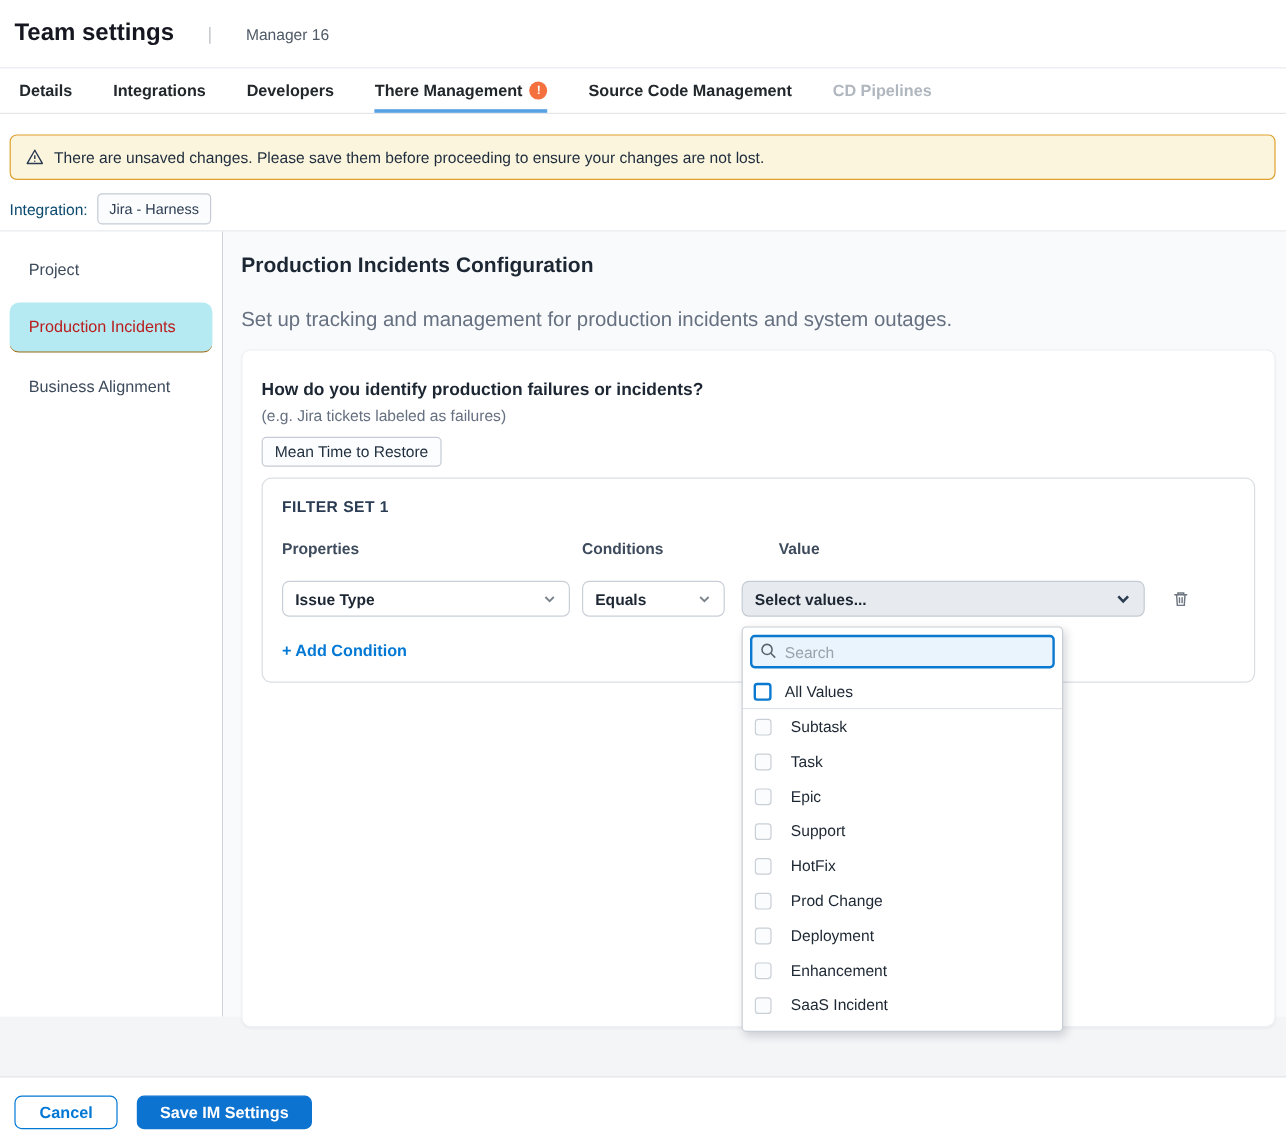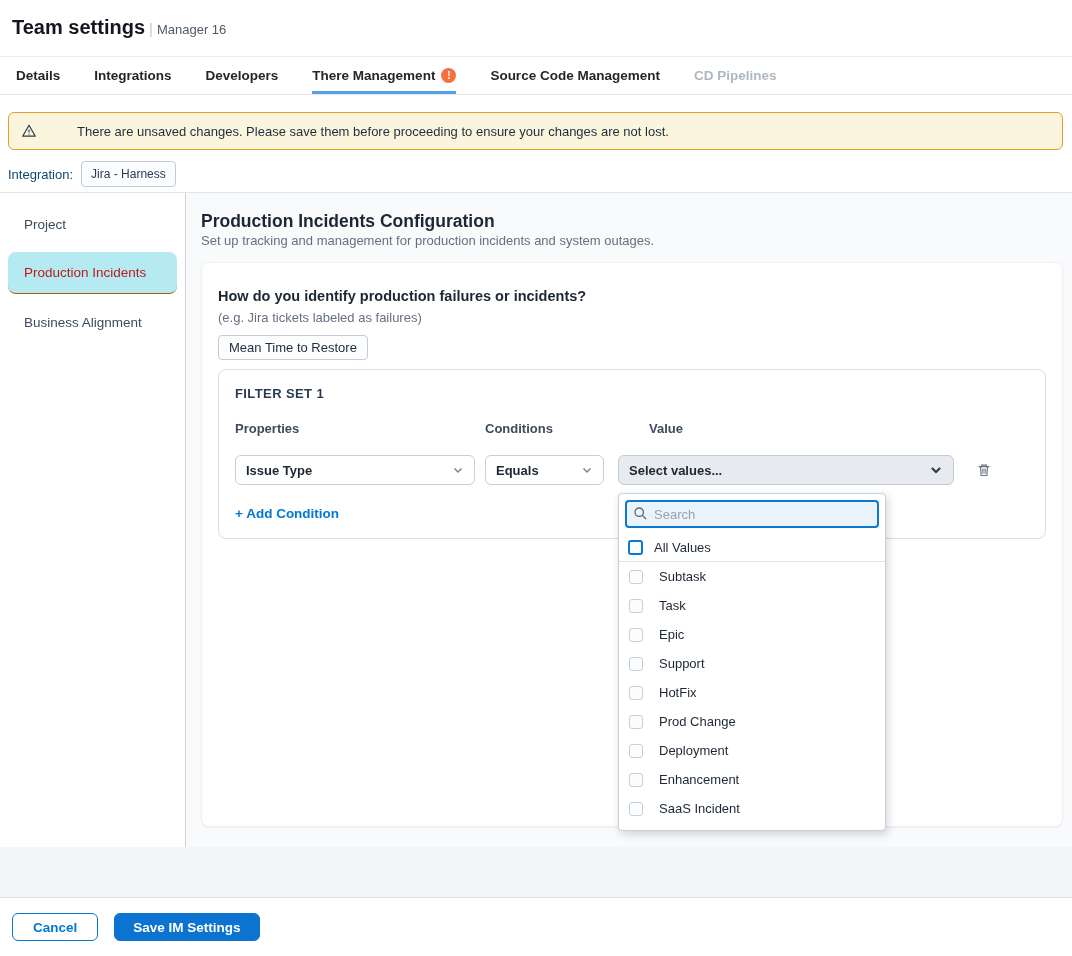--- a/index.html
+++ b/index.html
@@ -1,51 +1,51 @@
 <!DOCTYPE html>
 <html><head>
 <meta charset="utf-8">
 <style>
   * { box-sizing: border-box; margin: 0; padding: 0; }
   html,body { background:#fff; }
   body { font-family: "Liberation Sans", sans-serif; color:#1d2733; }
   .page { position:relative; width:1072px; height:956px; background:#fff; overflow:hidden; }
 
   
-  .hdr { height:57px; padding:16px 12px 0; border-bottom:1px solid #ececf0; display:flex; align-items:baseline; gap:4px; }
+  .hdr { height:57px; padding:16px 12px 0; border-bottom:1px solid #ececf0; display:flex; align-items:baseline; gap:28px; }
   .hdr-title { font-size:20px; font-weight:bold; color:#161621; }
   .hdr-sep { color:#c3c8ce; font-size:15px; }
   .hdr-sub { font-size:13px; color:#4f5a66; }
 
   
   .tabs { height:38px; display:flex; align-items:stretch; gap:34px; padding:0 16px; border-bottom:1px solid #e4e7ea; }
   .tab { display:flex; align-items:center; gap:6px; font-size:13.5px; font-weight:600; color:#22272b; cursor:pointer; position:relative; }
   .tab.active { border-bottom:3px solid #56a0e4; padding-top:3px; }
   .tab.disabled { color:#b0b7bf; cursor:default; }
   .tab-badge { width:15px; height:15px; border-radius:50%; background:#f4713f; color:#fff; font-size:10px; font-weight:bold; display:flex; align-items:center; justify-content:center; }
 
   
   .banner { margin:17px 9px 0 8px; height:38px; background:#fcf5de; border:1px solid #dfa02e; border-radius:6px; display:flex; align-items:center; gap:8px; padding:0 12px; }
-  .banner-text { font-size:13px; color:#1e2d3d;margin-left:32px; }
+  .banner-text { font-size:13px; color:#1e2d3d; }
 
   
   .integration { margin:11px 0 0 8px; height:26px; display:flex; align-items:center; gap:8px; }
   .integration-label { font-size:13px; color:#0c4a6e; }
   .chip { font-size:12px; color:#2a3b52; border:1px solid #c4cbd4; background:#fbfcfd; border-radius:4px; padding:5px 9px; }
   .hr { margin-top:5px; border-bottom:1px solid #e1e4e8; }
 
   
   .layout { display:flex; height:654px; }
   .sidebar { width:186px; border-right:1px solid #cfd4da; padding:10px 8px 0 8px; background:#fff; flex:none; }
   .nav-item { height:42px; display:flex; align-items:center; padding-left:16px; font-size:13.5px; color:#3d4b5c; border-radius:8px; margin-bottom:7px; cursor:pointer; }
   .nav-item.active { background:#b5eaf2; border-bottom:1px solid #a16207; color:#b91c1c; }
 
   .content { flex:1; background:#f8fafc; padding:18px 9px 0 15px; }
   .page-h1 { font-size:17.5px; font-weight:bold; color:#1d2733; }
-  .page-sub { margin-top:1px; font-size:13px; color:#667080; }
+  .page-sub { margin-top:25px; font-size:17px; color:#667080; }
 
   
   .card { margin-top:14px; height:565px; background:#fff; border:1px solid #eef1f4; border-radius:8px; box-shadow:0 1px 2px rgba(20,30,50,.04); padding:25px 16px 16px; }
   .question { font-size:14.5px; font-weight:bold; color:#1d2733; }
   .hint { margin-top:6px; font-size:13px; color:#667080; }
   .metric-chip { display:inline-block; margin-top:10px; font-size:13px; color:#1e2d3d; border:1px solid #c4cbd4; background:#fcfdfe; border-radius:4px; padding:4px 10px; }
 
   
   .filter-set { margin-top:9px; border:1px solid #dadee3; border-radius:8px; padding:16px; }
   .fs-title { font-size:13px; font-weight:bold; letter-spacing:.4px; color:#2a3b52; }

